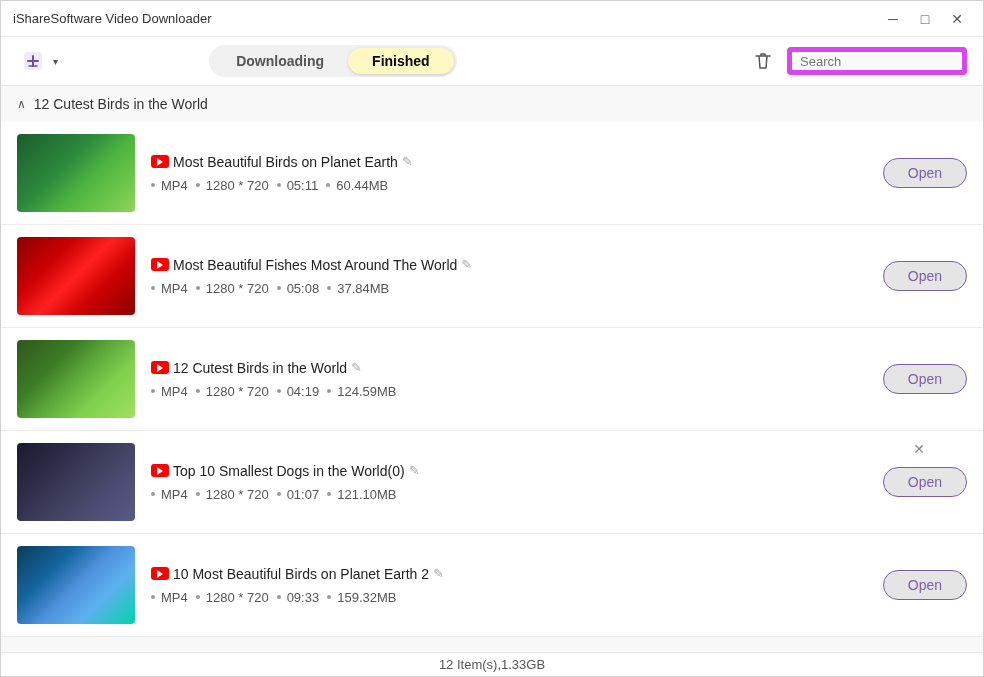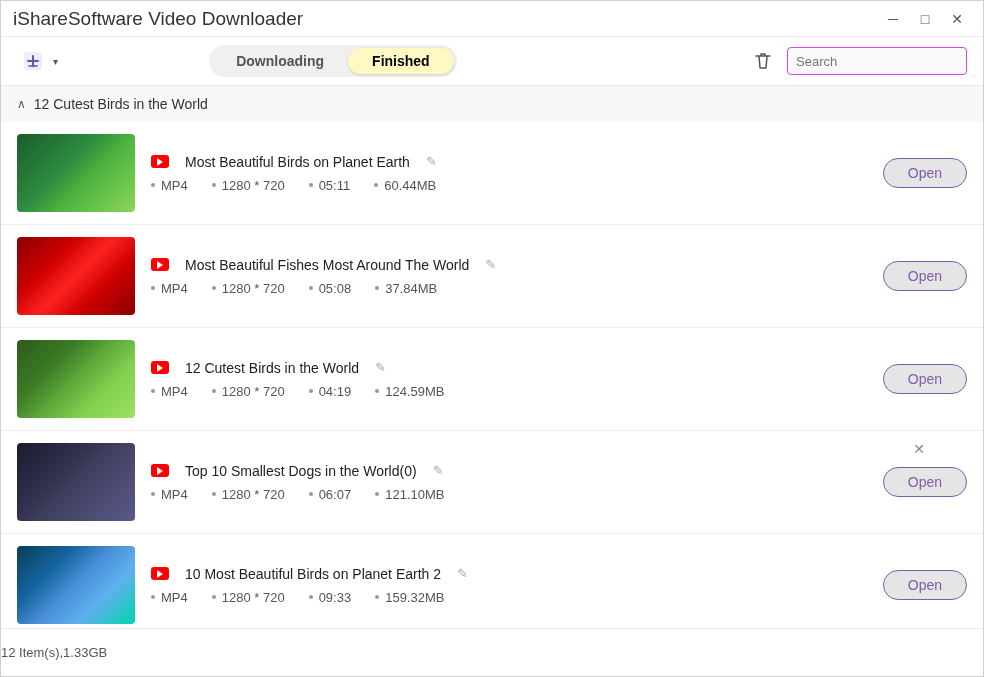--- a/index.html
+++ b/index.html
@@ -18,21 +18,21 @@
       display: flex;
       align-items: center;
       justify-content: space-between;
       padding: 0 12px;
       height: 36px;
       background: #fff;
       border-bottom: 1px solid #e8e8e8;
       user-select: none;
     }
     .titlebar-title {
-      font-size: 19px;
+      font-size: 13px;
       color: #333;
     }
     .titlebar-controls {
       display: flex;
       gap: 4px;
     }
     .titlebar-btn {
       width: 28px;
       height: 28px;
       border: none;
@@ -116,21 +116,21 @@
       cursor: pointer;
       display: flex;
       align-items: center;
       justify-content: center;
       color: #555;
       font-size: 18px;
     }
     .search-box {
       width: 180px;
       height: 28px;
-      border: 1px solid #d946ef;
+      border: 5px solid #d946ef;
       border-radius: 4px;
       padding: 0 8px;
       font-size: 13px;
       color: #999;
       background: #f9f9f9;
     }
 
     
     .content {
       flex: 1;
@@ -181,21 +181,21 @@
     .thumb-4 { background: linear-gradient(135deg, #1a1a2e 0%, #2d2d4a 30%, #3d3d5c 50%, #4a4a70 70%, #5a5a88 100%); }
     .thumb-5 { background: linear-gradient(135deg, #0a3d5a 0%, #1565a0 30%, #4a90d9 50%, #60b0f0 70%, #00d4aa 100%); }
 
     .video-info {
       flex: 1;
       min-width: 0;
     }
     .video-title-row {
       display: flex;
       align-items: center;
-      gap: 16px;
+      gap: 4px;
       margin-bottom: 8px;
     }
     .yt-icon {
       width: 18px;
       height: 13px;
       background: #ff0000;
       border-radius: 3px;
       display: flex;
       align-items: center;
       justify-content: center;
@@ -216,21 +216,21 @@
     }
     .edit-icon {
       color: #aaa;
       font-size: 13px;
       cursor: pointer;
       flex-shrink: 0;
     }
     .video-meta {
       display: flex;
       align-items: center;
-      gap: 24px;
+      gap: 8px;
       font-size: 13px;
       color: #555;
     }
     .meta-item {
       display: flex;
       align-items: center;
       gap: 6px;
     }
     .meta-dot {
       width: 4px;
@@ -259,23 +259,24 @@
       cursor: pointer;
       width: 20px;
       height: 20px;
       display: flex;
       align-items: center;
       justify-content: center;
     }
 
     
     .statusbar {
-      height: 48px;
-      display: flex;
-      align-items: center;
+      height: 24px;
+      display: flex;
+      align-items: center;
+      justify-content: center;
       border-top: 1px solid #e8e8e8;
       background: #fff;
       font-size: 13px;
       color: #555;
     }
 
     
     .content::-webkit-scrollbar { width: 6px; }
     .content::-webkit-scrollbar-track { background: #f0f0f0; }
     .content::-webkit-scrollbar-thumb { background: #ccc; border-radius: 3px; }
@@ -433,21 +434,21 @@
           <div class="meta-item">
             <span class="meta-dot"></span>
             <span>MP4</span>
           </div>
           <div class="meta-item">
             <span class="meta-dot"></span>
             <span>1280 * 720</span>
           </div>
           <div class="meta-item">
             <span class="meta-dot"></span>
-            <span>06:07</span>
+            <span>01:07</span>
           </div>
           <div class="meta-item">
             <span class="meta-dot"></span>
             <span>121.10MB</span>
           </div>
         </div>
       </div>
       <span class="close-x">✕</span>
       <button class="open-btn">Open</button>
     </div>

